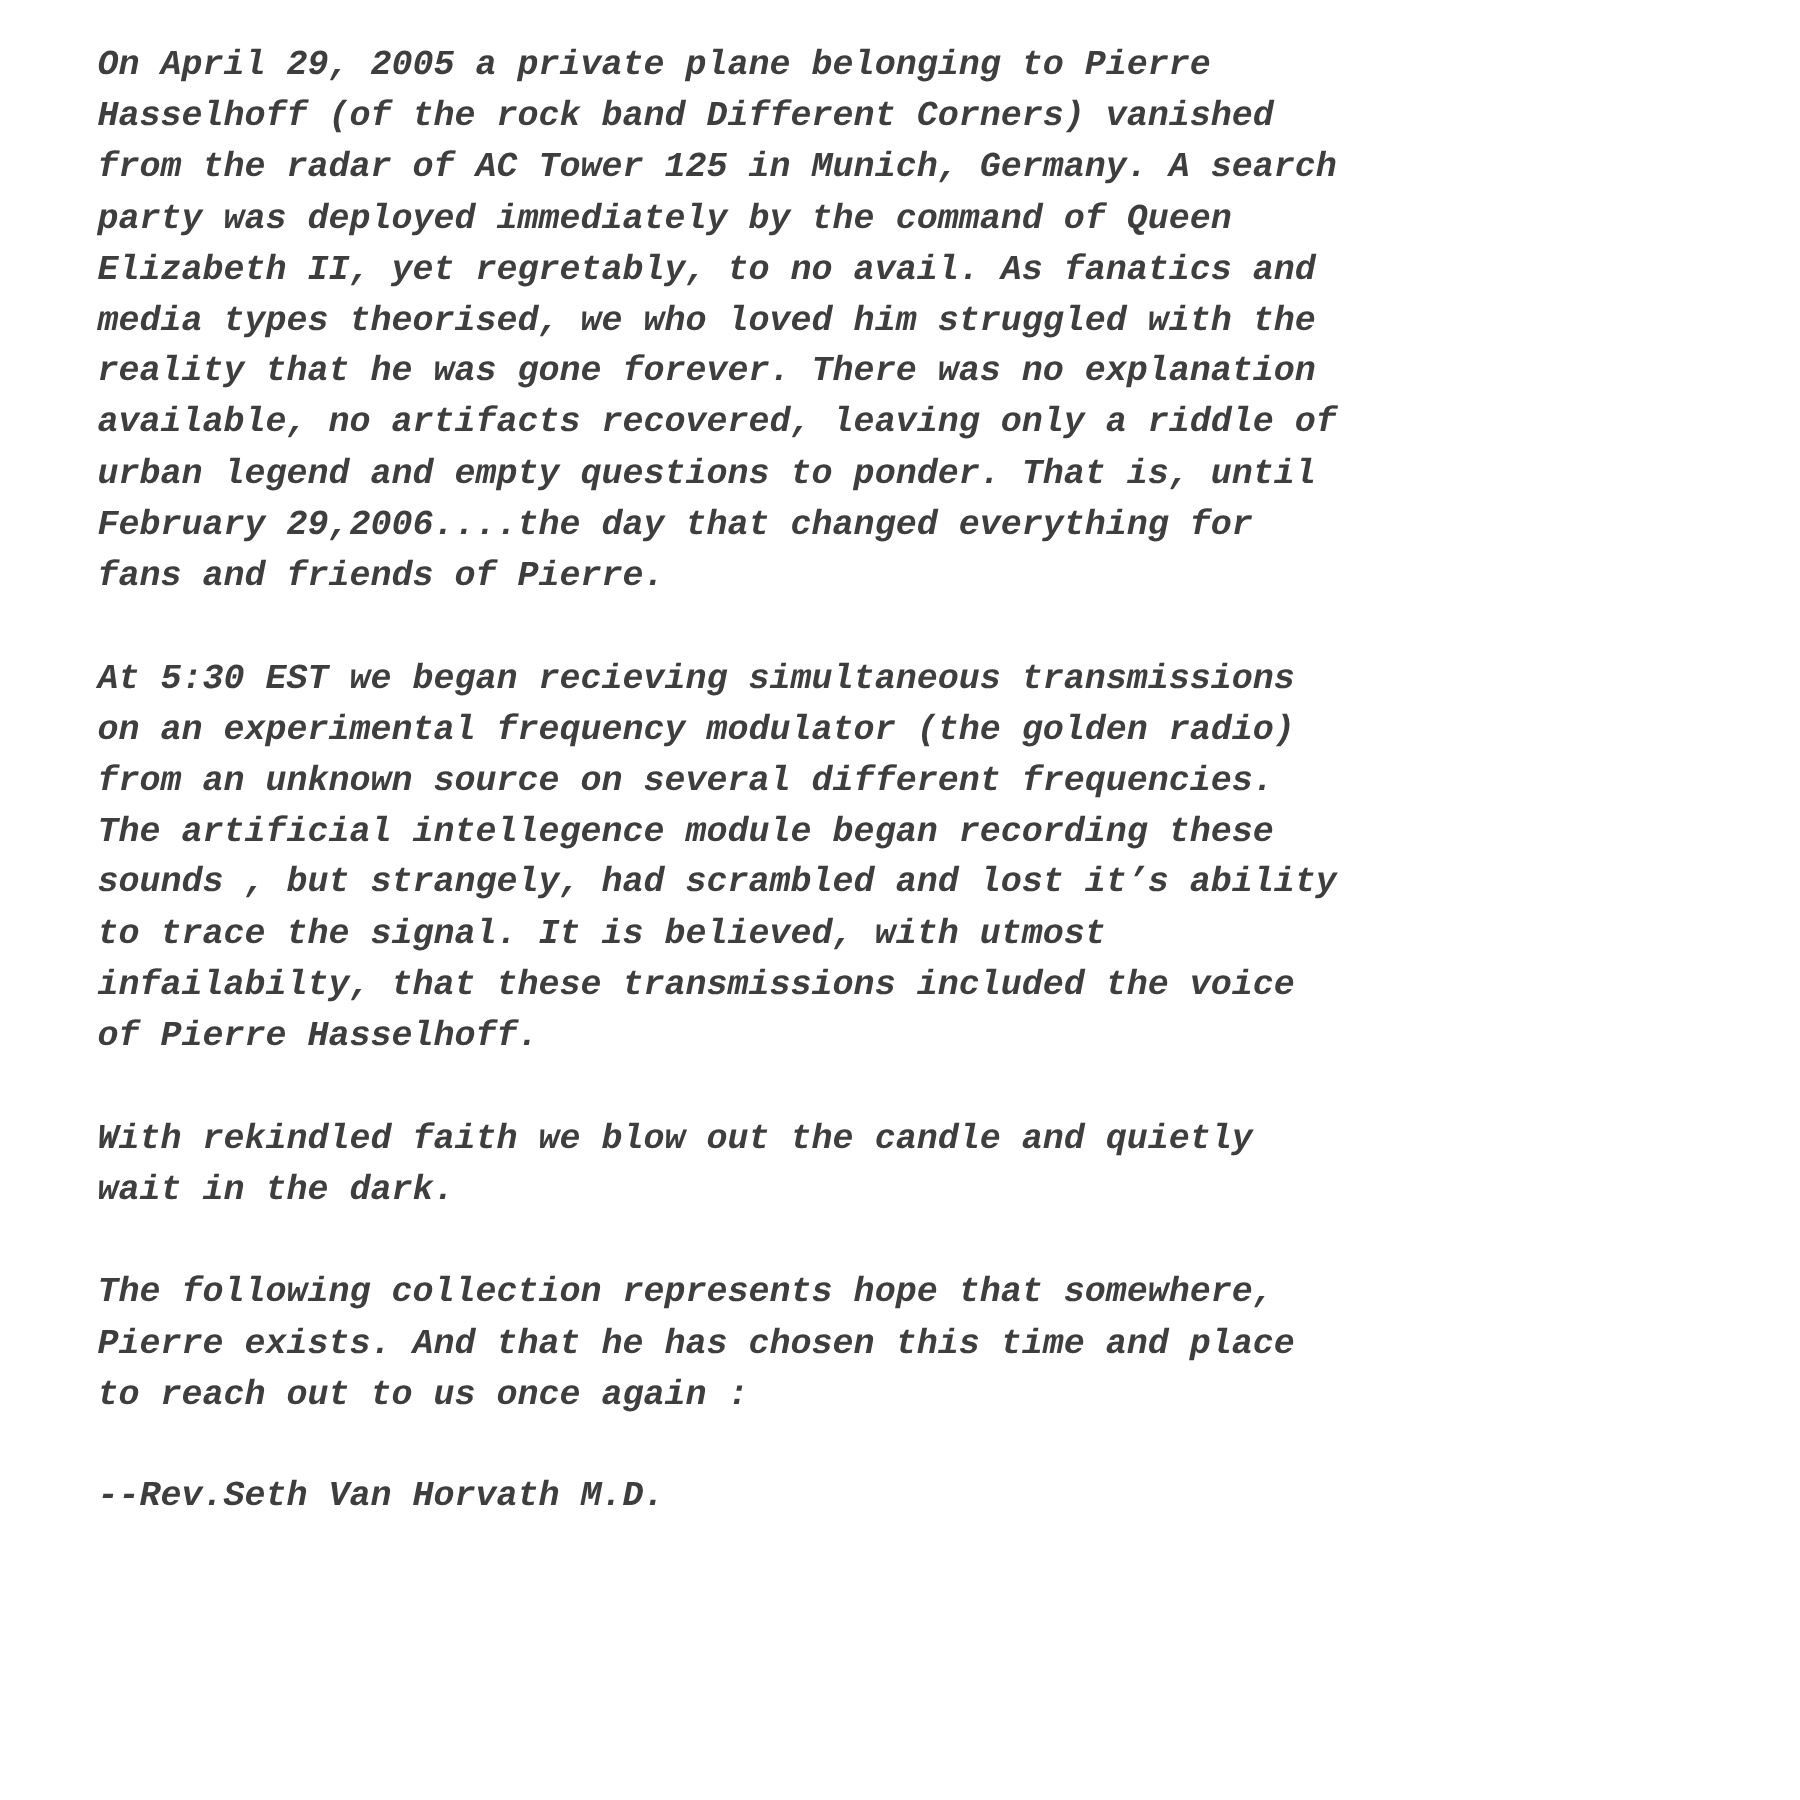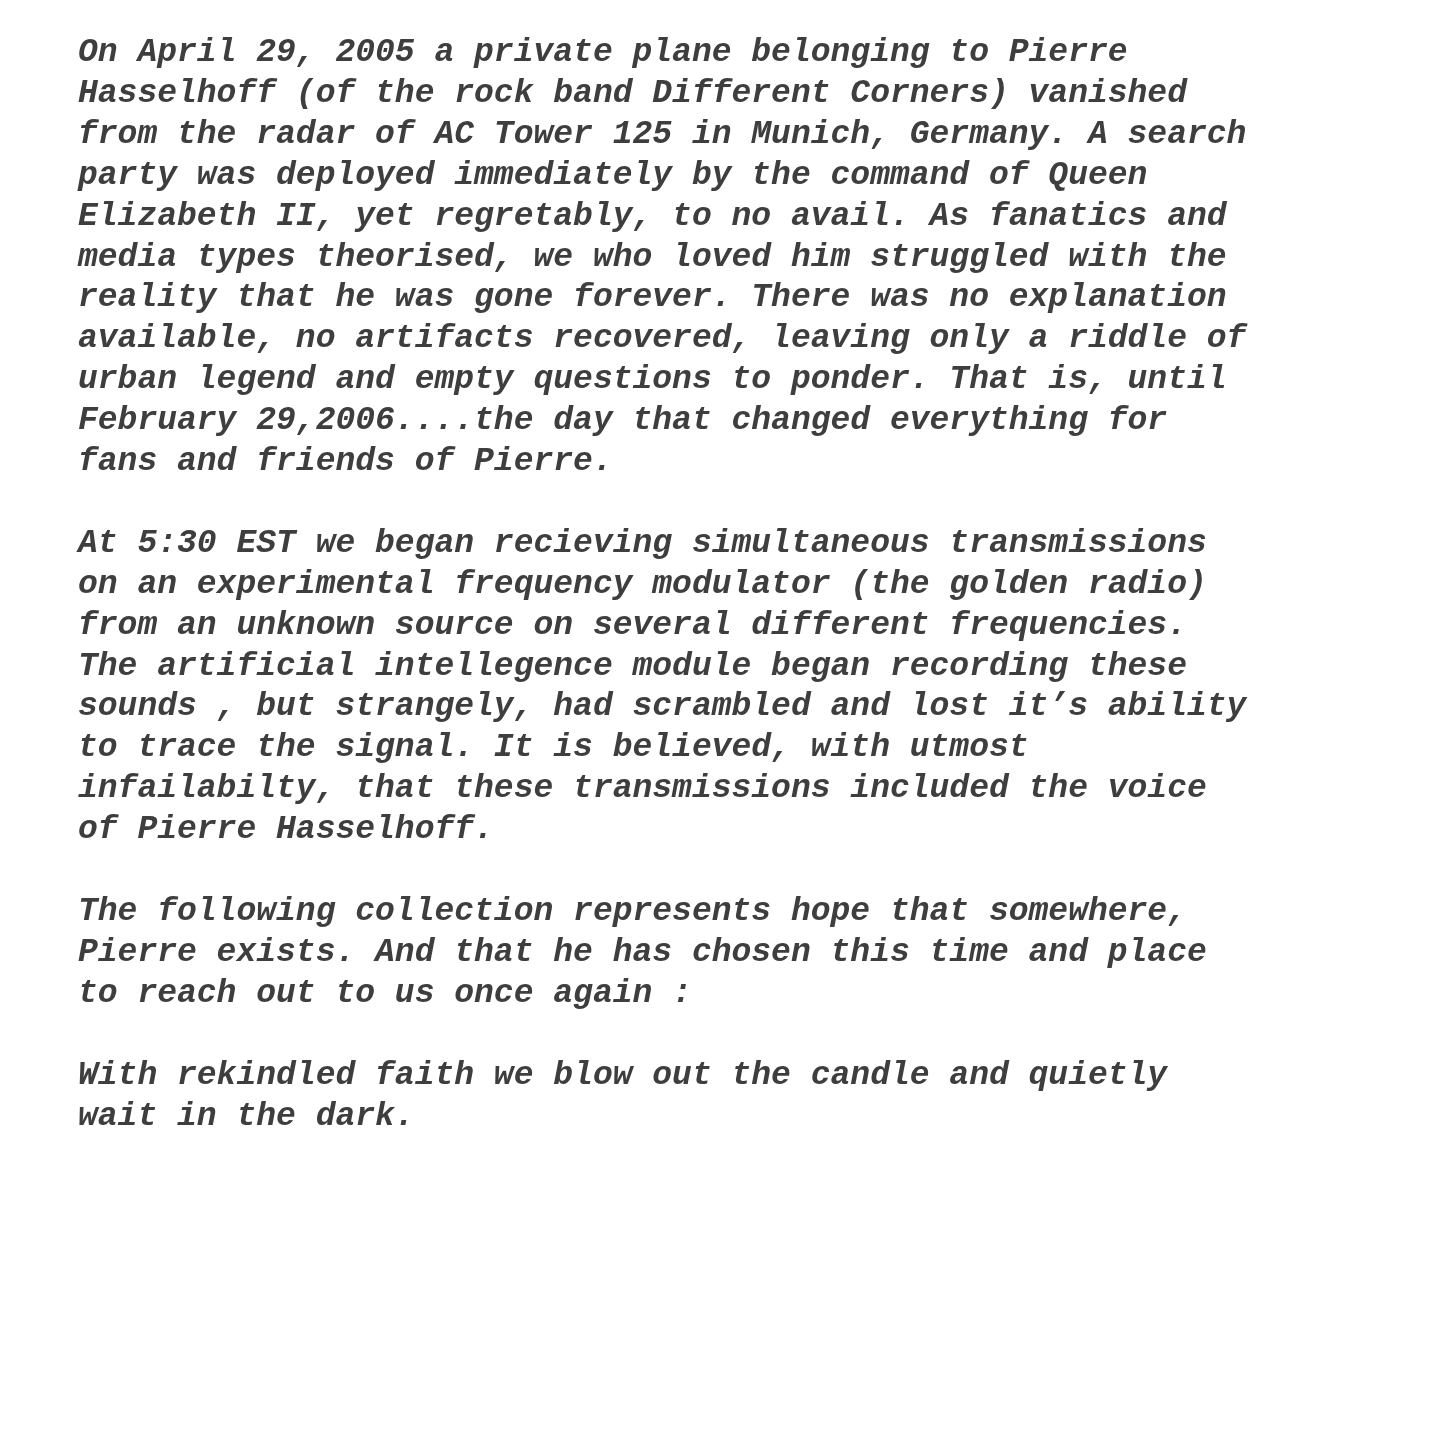--- a/index.html
+++ b/index.html
@@ -16,21 +16,21 @@
     box-sizing: border-box;
   }
   .doc-text {
     position: absolute;
     top: 33px;
     left: 78px;
     right: 20px;
     font-family: "Liberation Mono", "DejaVu Sans Mono", monospace;
     font-style: italic;
     font-weight: bold;
-    font-size: 33px;
+    font-size: 28px;
     line-height: 40.9px;
     color: #3e3e3e;
   }
   .doc-text p {
     margin: 0 0 40.9px 0;
     white-space: pre;
   }
   .signature {
     margin-top: 40.9px; 
   }
@@ -55,21 +55,22 @@
 February 29,2006....the day that changed everything for
 fans and friends of Pierre.</p>
     <p>At 5:30 EST we began recieving simultaneous transmissions
 on an experimental frequency modulator (the golden radio)
 from an unknown source on several different frequencies.
 The artificial intellegence module began recording these
 sounds , but strangely, had scrambled and lost it’s ability
 to trace the signal. It is believed, with utmost
 infailabilty, that these transmissions included the voice
 of Pierre Hasselhoff.</p>
+    <p>With rekindled faith we blow out the candle and quietly
+wait in the dark.</p>
     <p>The following collection represents hope that somewhere,
 Pierre exists. And that he has chosen this time and place
 to reach out to us once again :</p>
-    <p>With rekindled faith we blow out the candle and quietly
-wait in the dark.</p>
     <div class="signature">
+      <div>--Rev.Seth Van Horvath M.D.</div>
     </div>
   </div>
 </div>
 
 </body></html>

